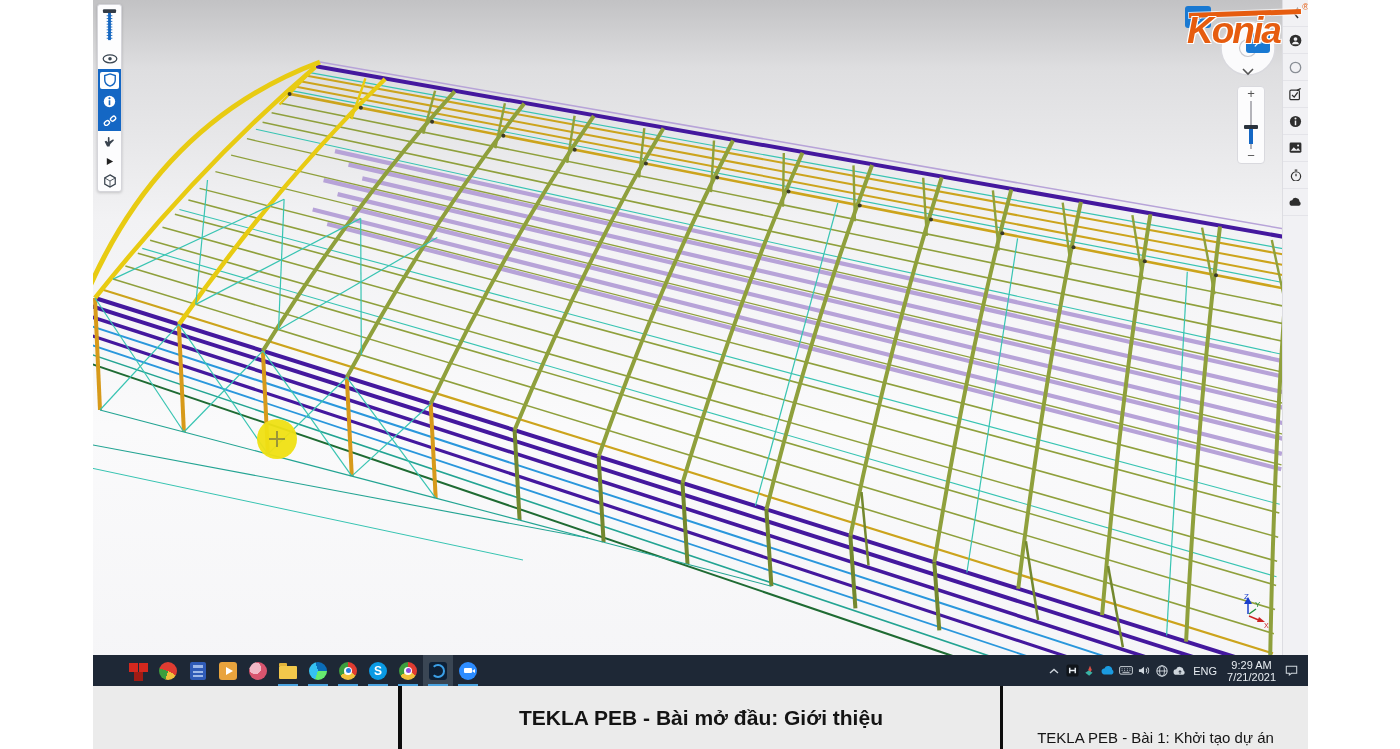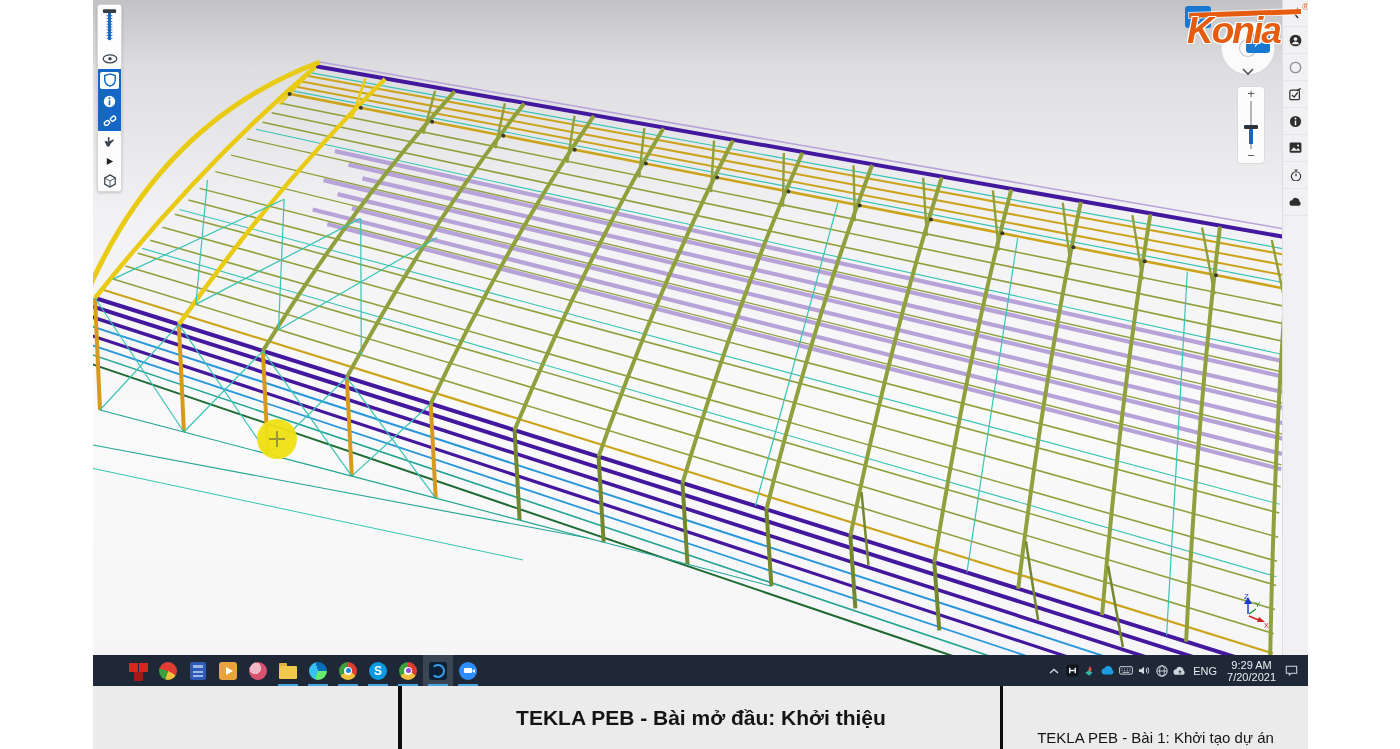--- a/index.html
+++ b/index.html
@@ -537,35 +537,35 @@
               <svg viewBox="0 0 16 11" width="14">
                 <path d="M4 10a3.2 3.2 0 01-.4-6.4A4.4 4.4 0 0112 5a2.8 2.8 0 01-.4 5z" fill="#cfd6dd"></path>
                 <path d="M8 9V5.5M6.5 7L8 5.3 9.5 7" stroke="#1e2836" stroke-width="1.1" fill="none"></path>
               </svg>
             </span>
           </div>
           <div class="titem lang">ENG</div>
           <div class="titem clock">
             <div>
               <div>9:29 AM</div>
-              <div>7/20/2021</div>
+              <div>7/21/2021</div>
             </div>
           </div>
           <div class="titem" style="padding-right: 8px;">
             <span style="display:flex">
               <svg viewBox="0 0 15 13" width="13">
                 <path d="M1.5 1.5h12v8h-6l-2.5 2v-2h-3.5z" fill="none" stroke="#cfd6dd" stroke-width="1.2"></path>
               </svg>
             </span>
           </div>
         </div>
     </div>
   </div>
 
   <div class="caption">
     <div class="cap-cell" style="left:0;width:305px;"></div>
     <div class="cap-div" style="left:305px;width:4px;"></div>
-    <div class="cap-cell cap-center" style="left:309px;width:598px;">TEKLA PEB - Bài mở đầu: Khởi thiệu</div>
+    <div class="cap-cell cap-center" style="left:309px;width:598px;">TEKLA PEB - Bài mở đầu: Giới thiệu</div>
     <div class="cap-div" style="left:907px;width:3px;"></div>
     <div class="cap-cell cap-right" style="left:910px;width:305px;">TEKLA PEB - Bài 1: Khởi tạo dự án</div>
   </div>
 
 </div>
 
 </body></html>

